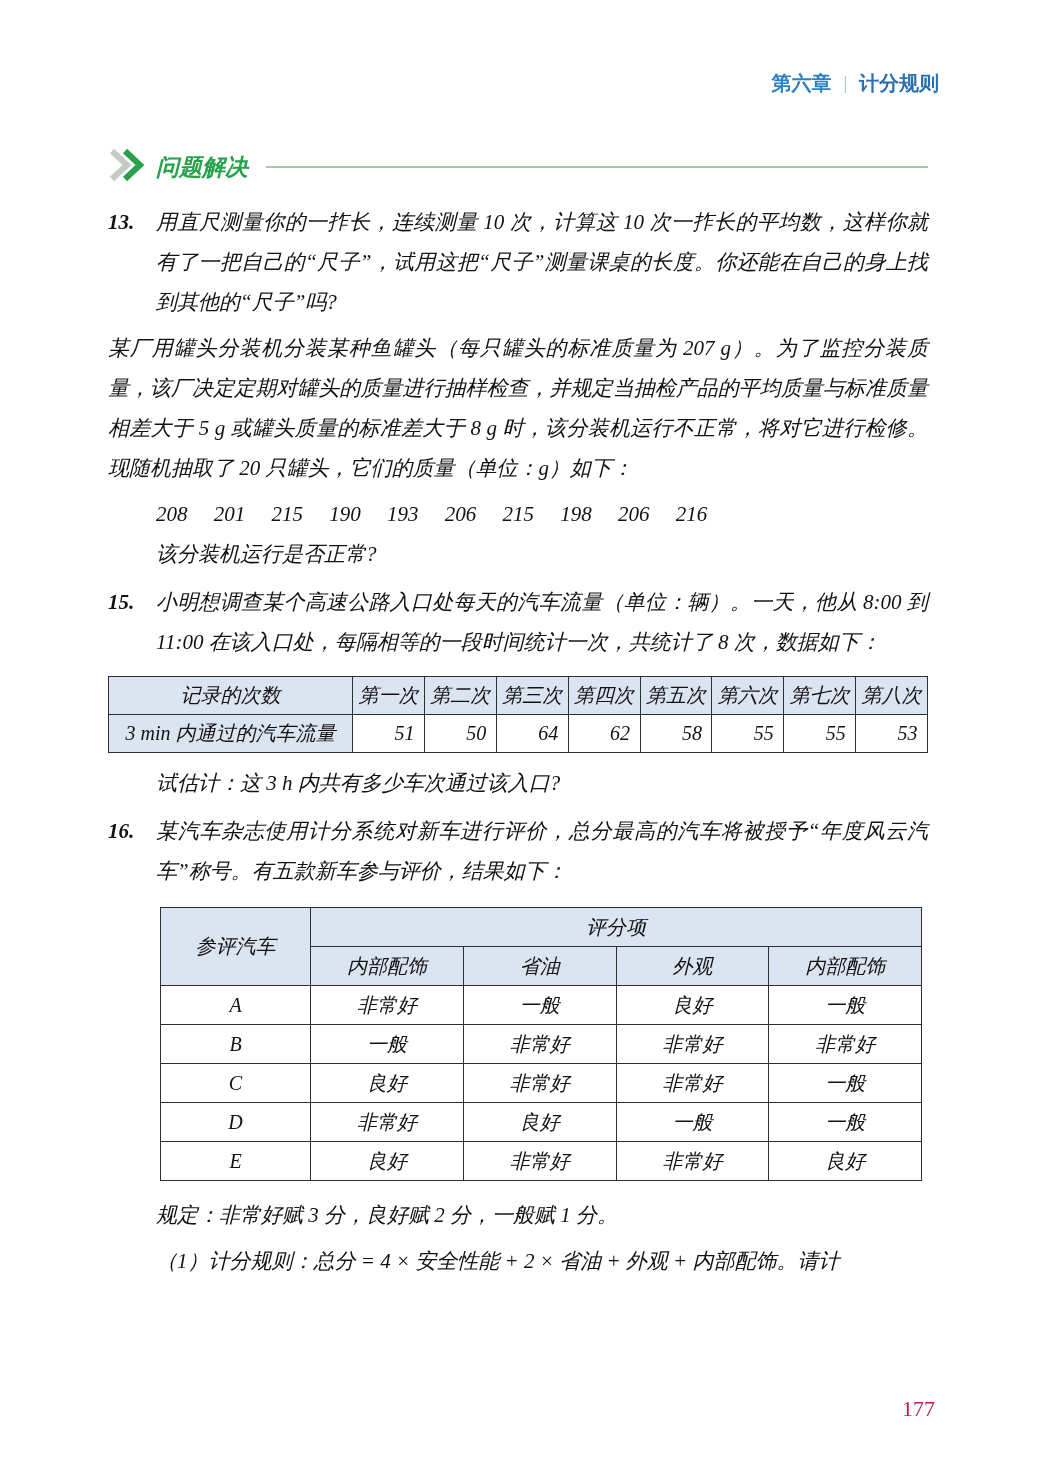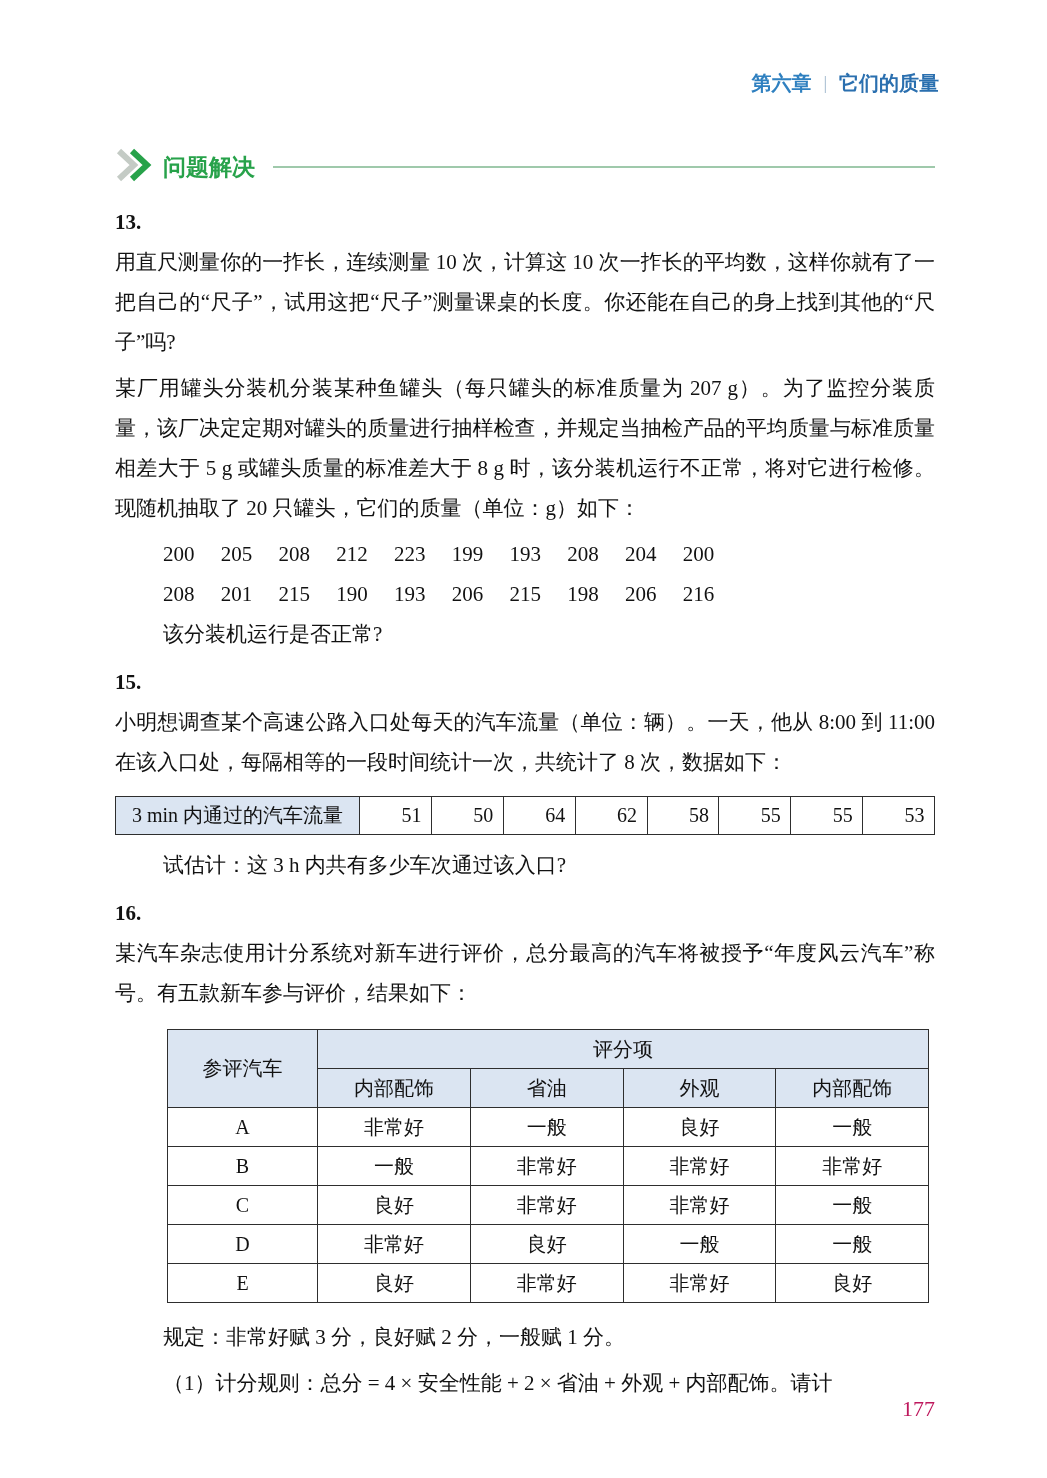--- a/index.html
+++ b/index.html
@@ -16,30 +16,30 @@
   .chap-header {
     position:absolute; top:70px; right:108px;
     font-size:20px; display:flex; align-items:center; gap:12px;
   }
   .chap-num { color:#2f80c0; font-weight:bold; }
   .chap-div { color:#9db6cc; font-size:18px; }
   .chap-title { color:#2a6faf; font-weight:bold; }
 
   
   .content {
-    position:absolute; left:115px; top:148px; width:820px;
+    position:absolute; left:108px; top:148px; width:820px;font-style:italic;
   }
 
   
   .section-banner { display:flex; align-items:center; gap:8px; margin-bottom:16px; }
   .section-title { color:#27a24a; font-weight:bold; font-size:23px; font-family:"Liberation Sans","DejaVu Sans",sans-serif; }
   .section-line { flex:1; height:2px; background:#9fc9ab; margin-left:10px; }
 
   
-  .problem { display:flex; margin-bottom:6px;flex-direction:column; }
+  .problem { display:flex; margin-bottom:6px; }
   .pnum { width:48px; font-weight:bold; font-size:21px; line-height:40px; flex:none; }
   .pbody { flex:1; font-size:21px; line-height:40px; text-align:justify; }
   .pline { font-size:21px; line-height:40px; }
   .numline { word-spacing:21px; }
   .indented { margin-left:48px; }
 
   
   table { border-collapse:collapse; }
   .t1 { width:820px; margin:14px 0 10px 0; table-layout:fixed; }
   .t1 th, .t1 td {
@@ -70,21 +70,21 @@
   }
 </style>
 </head>
 <body>
 
 <div class="page">
 
   <div class="chap-header">
     <span class="chap-num">第六章</span>
     <span class="chap-div">|</span>
-    <span class="chap-title">它们的质量</span>
+    <span class="chap-title">计分规则</span>
   </div>
 
   <div class="content">
 
     <div class="section-banner">
       <span>
         <svg width="40" height="34" viewBox="0 0 40 34">
           <path d="M4 3 L19 17 L4 31" stroke="#c4cbc5" stroke-width="6" fill="none"></path>
           <path d="M17 3 L32 17 L17 31" stroke="#27a24a" stroke-width="6" fill="none"></path>
         </svg>
@@ -94,31 +94,41 @@
     </div>
 
     <div class="problem">
       <span class="pnum">13.</span>
       <span class="pbody">用直尺测量你的一拃长，连续测量 10 次，计算这 10 次一拃长的平均数，这样你就有了一把自己的“尺子”，试用这把“尺子”测量课桌的长度。你还能在自己的身上找到其他的“尺子”吗?</span>
     </div>
 
     <div class="problem">
       <span class="pbody">某厂用罐头分装机分装某种鱼罐头（每只罐头的标准质量为 207 g）。为了监控分装质量，该厂决定定期对罐头的质量进行抽样检查，并规定当抽检产品的平均质量与标准质量相差大于 5 g 或罐头质量的标准差大于 8 g 时，该分装机运行不正常，将对它进行检修。现随机抽取了 20 只罐头，它们的质量（单位：g）如下：</span>
     </div>
-    <div class="pline numline indented">200 205 208 212 223 199 193 208 204 200</div>
     <div class="pline numline indented">208 201 215 190 193 206 215 198 206 216</div>
     <div class="pline indented mb8">该分装机运行是否正常?</div>
 
     <div class="problem">
       <span class="pnum">15.</span>
       <span class="pbody">小明想调查某个高速公路入口处每天的汽车流量（单位：辆）。一天，他从 8:00 到 11:00 在该入口处，每隔相等的一段时间统计一次，共统计了 8 次，数据如下：</span>
     </div>
 
     <table class="t1">
       <tbody>
+          <tr>
+        <th class="t1-label">记录的次数</th>
+        <th>第一次</th>
+        <th>第二次</th>
+        <th>第三次</th>
+        <th>第四次</th>
+        <th>第五次</th>
+        <th>第六次</th>
+        <th>第七次</th>
+        <th>第八次</th>
+      </tr>
       <tr>
         <th class="t1-label">3 min 内通过的汽车流量</th>
         <td>51</td>
         <td>50</td>
         <td>64</td>
         <td>62</td>
         <td>58</td>
         <td>55</td>
         <td>55</td>
         <td>53</td>

